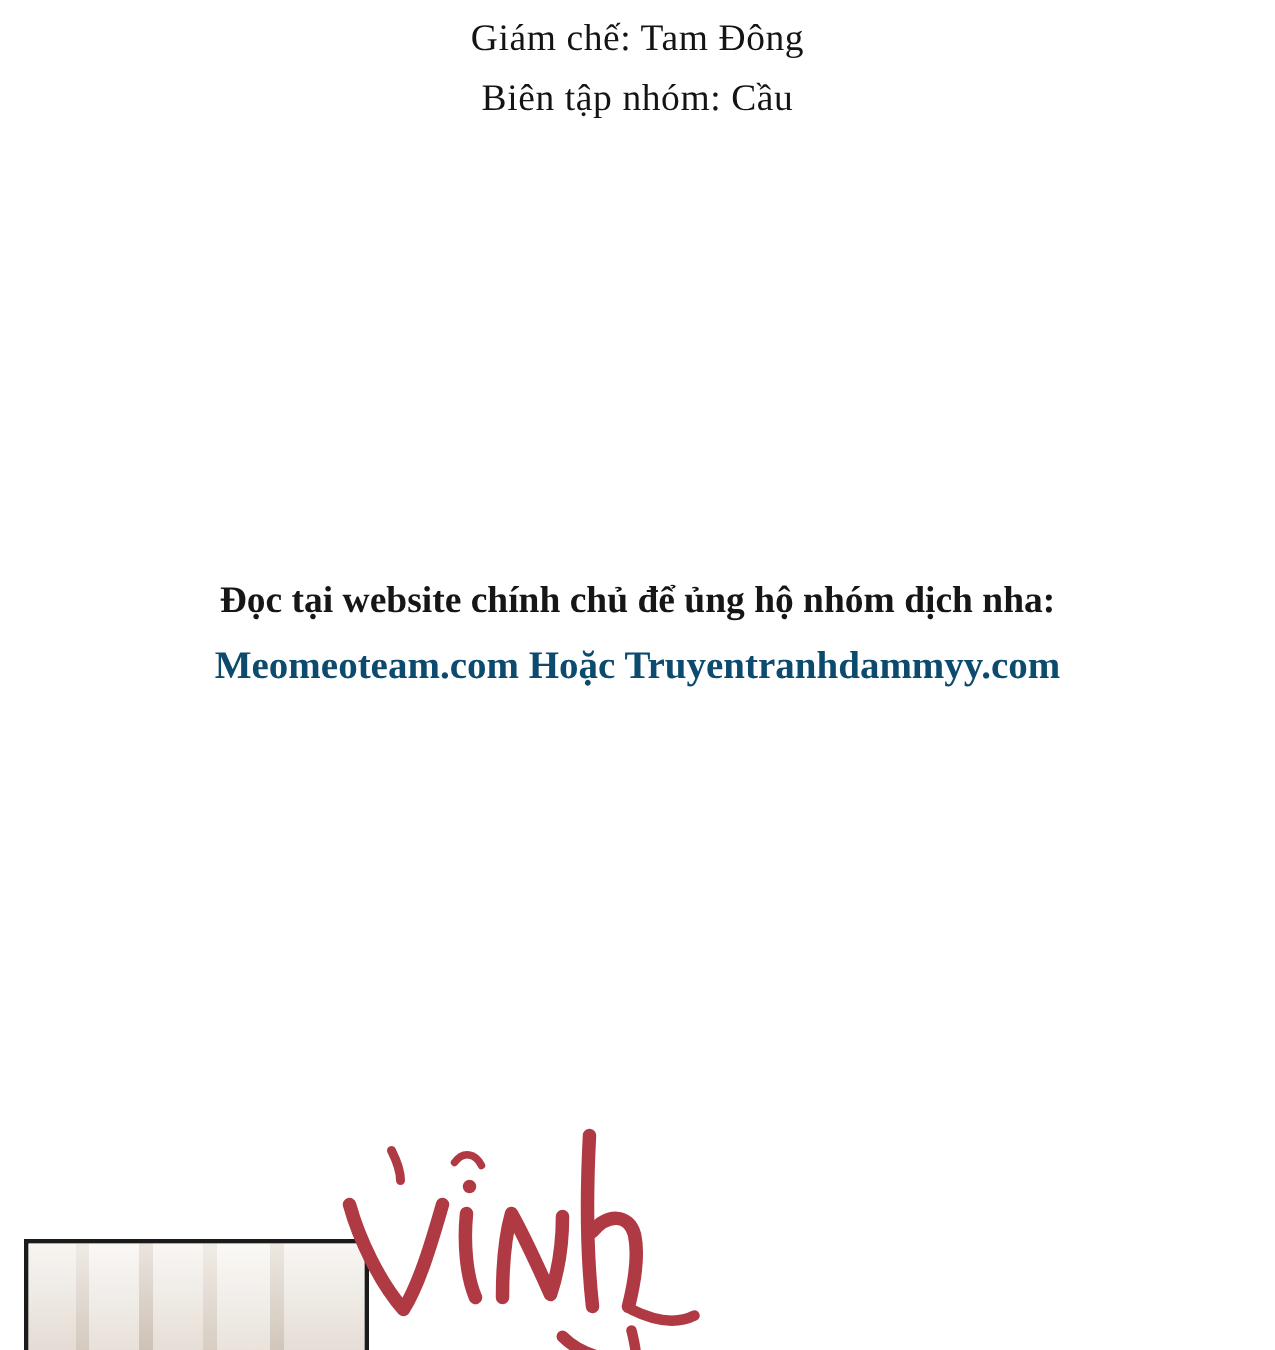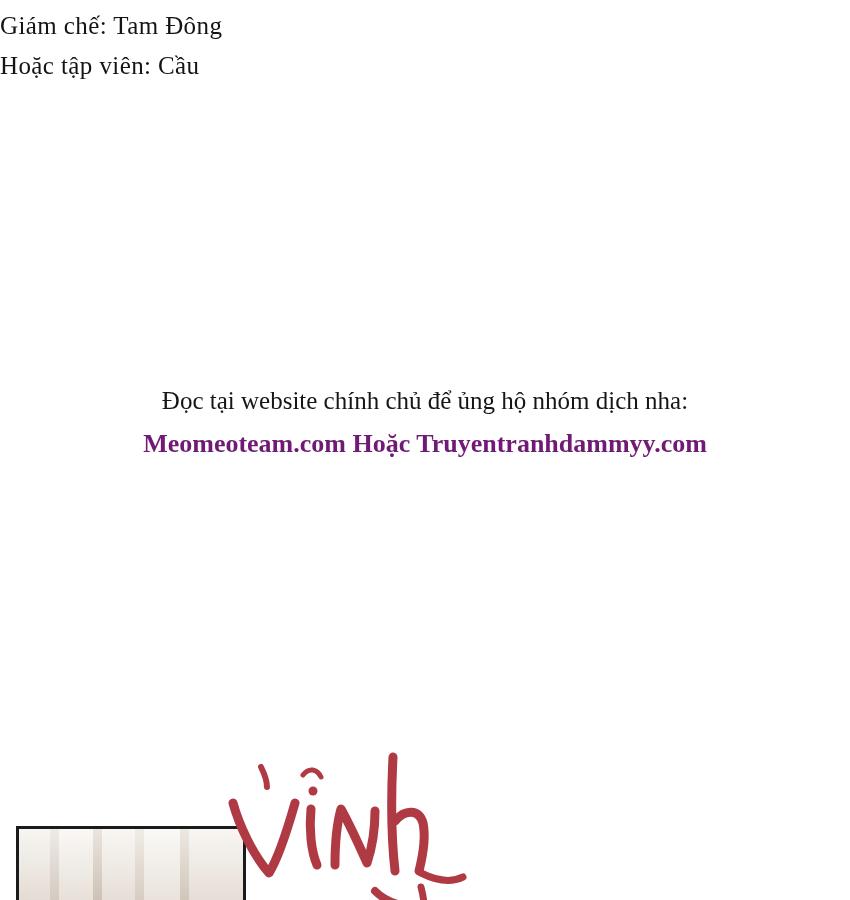--- a/index.html
+++ b/index.html
@@ -21,20 +21,21 @@
     inset: 0;
     background: #ffffff;
   }
 
   
   .credits {
     position: absolute;
     top: 0px;
     left: 0;
     width: 850px;
+    text-align: center;
     padding-top: 6px;
   }
   .credits-line {
     font-family: "Liberation Serif", serif;
     font-size: 25px;
     line-height: 40px;
     letter-spacing: 0.4px;
     color: #141414;
     white-space: nowrap;
   }
@@ -42,32 +43,32 @@
   
   .promo {
     position: absolute;
     top: 380px;
     left: 0;
     width: 850px;
     text-align: center;
   }
   .promo-line-1 {
     font-family: "Liberation Serif", serif;
-    font-weight: normal;
+    font-weight: bold;
     font-size: 25px;
     line-height: 42px;
     color: #161616;
     white-space: nowrap;
   }
   .promo-line-2 {
     font-family: "Liberation Serif", serif;
     font-weight: bold;
     font-size: 26px;
     line-height: 44px;
-    color: #701a75;
+    color: #0c4a6e;
     white-space: nowrap;
   }
 
   
   .panel-frame {
     position: absolute;
     left: 16px;
     top: 826px;
     width: 230px;
     height: 74px;
@@ -114,21 +115,21 @@
     overflow: visible;
   }
 </style>
 </head>
 <body>
 
 <div class="page">
 
   <div class="credits">
     <div class="credits-line">Giám chế: Tam Đông</div>
-    <div class="credits-line">Hoặc tập viên: Cầu</div>
+    <div class="credits-line">Biên tập nhóm: Cầu</div>
   </div>
 
   <div class="promo">
     <div class="promo-line-1">Đọc tại website chính chủ để ủng hộ nhóm dịch nha:</div>
     <div class="promo-line-2">Meomeoteam.com Hoặc Truyentranhdammyy.com</div>
   </div>
 
   <div class="panel-frame">
     <div class="panel-art"></div>
   </div>

